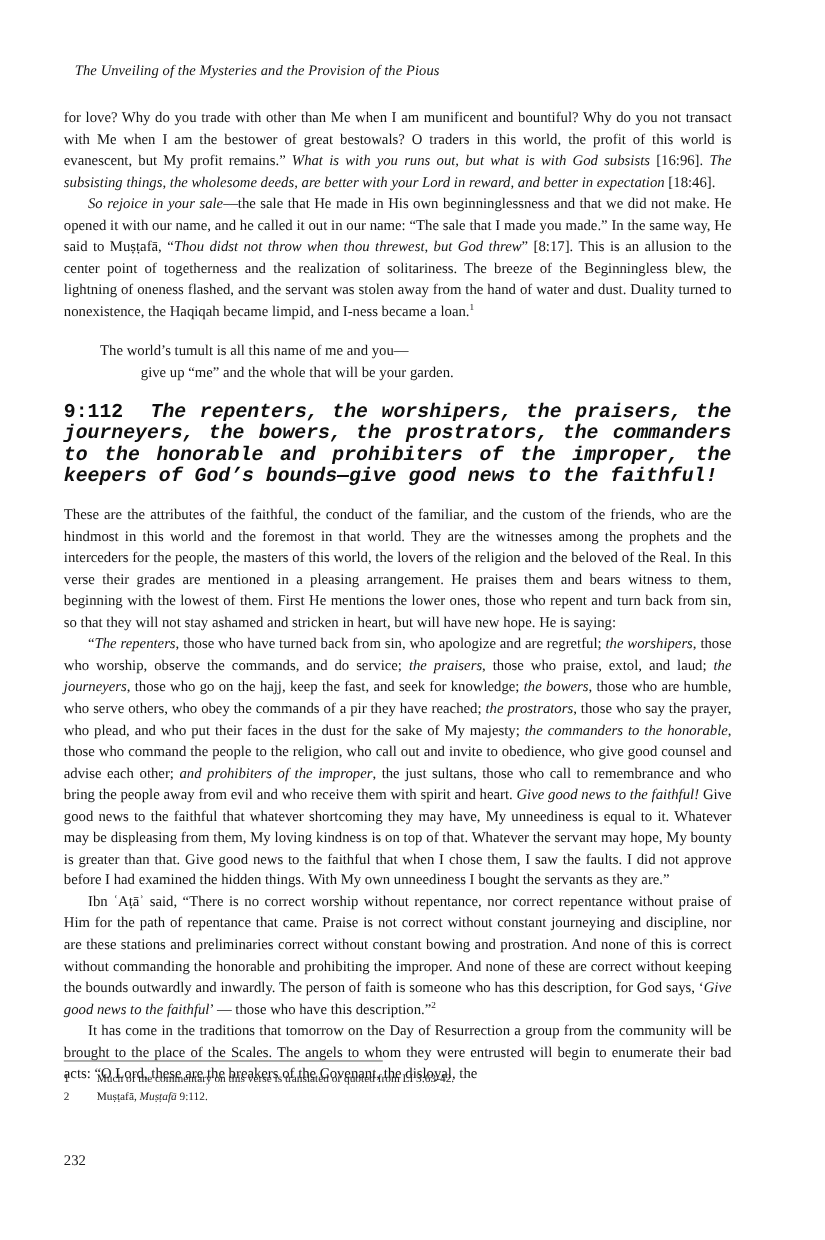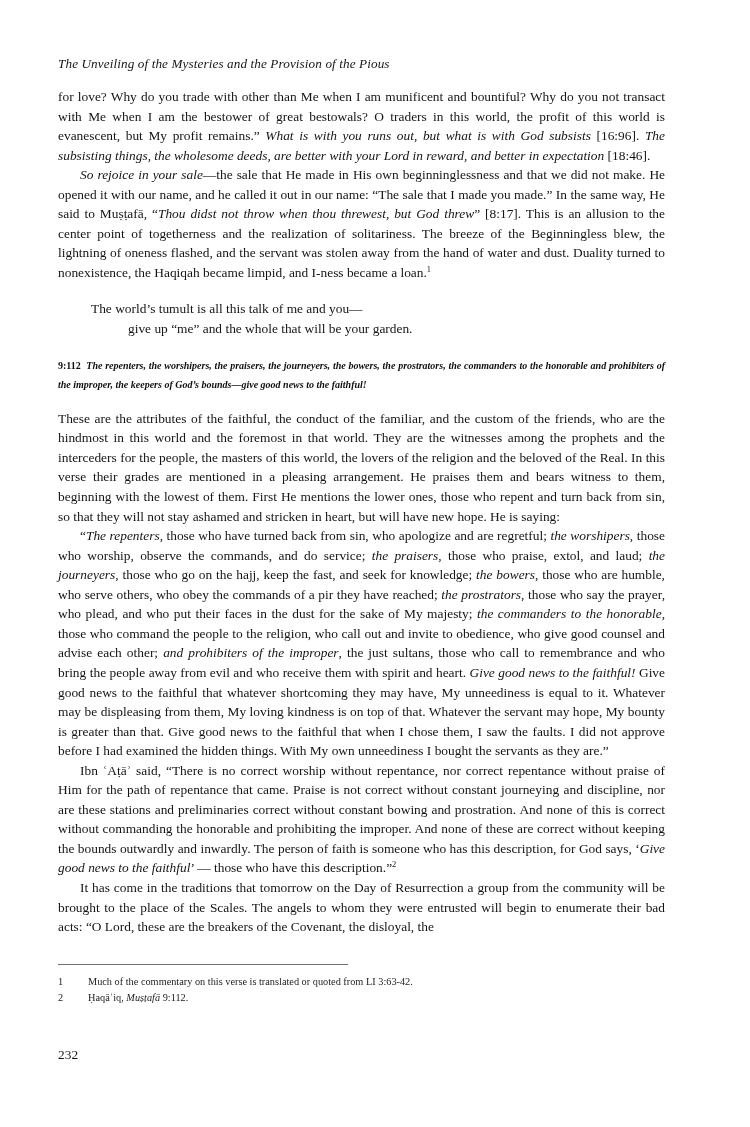--- a/index.html
+++ b/index.html
@@ -20,35 +20,35 @@
     position: absolute;
     left: 0; top: 0;
     width: 750px;
     height: 1127px;
     overflow: hidden;
   }
 
   
   .running-head {
     position: absolute;
-    left: 58px;
+    left: 68px;
     top: 56px;
     width: 607px;
     font-style: italic;
     font-size: 13.2px;
     letter-spacing: 0.1px;
     color: #161616;
     white-space: nowrap;
   }
 
   
   .column {
     position: absolute;
     left: 58px;
-    top: 87px;
+    top: 97px;
     width: 607px;
   }
 
   p.para {
     margin: 0;
     font-size: 13.4px;
     line-height: 19.55px;
     text-align: justify;
     text-justify: inter-word;
     color: #141414;
@@ -67,26 +67,27 @@
     font-size: 13.4px;
     line-height: 19.6px;
     color: #141414;
   }
   .poem .line1 { padding-left: 33px; }
   .poem .line2 { padding-left: 70px; }
 
   
   .verse-block {
     margin: 0;
-    font-size: 10px;
+    font-size: 18px;
     line-height: 19.6px;
     font-weight: bold;
     font-style: italic;
     text-align: justify;
     color: #0f0f0f;
+    font-family: Liberation Mono, monospace;
   }
   .verse-block .ref {
     font-style: normal;
     font-weight: bold;
   }
 
   
   sup.fn {
     font-size: 8.4px;
     vertical-align: super;
@@ -142,21 +143,21 @@
 
   <div class="column">
 
     <p class="para noindent"><span>for love?  Why do you trade with other than Me when I am munificent and bountiful?  Why do you not transact with Me when I am the bestower of great bestowals?  O traders in this world, the profit of this world is evanescent, but My profit remains.”  </span><i>What is with you runs out, but what is with God subsists</i><span> [16:96].  </span><i>The subsisting things, the wholesome deeds, are better with your Lord in reward, and better in expectation</i><span> [18:46].</span></p>
 
     <p class="para indent"><i>So rejoice in your sale</i><span>—the sale that He made in His own beginninglessness and that we did not make.  He opened it with our name, and he called it out in our name: “The sale that I made you made.”  In the same way, He said to Muṣṭafā, “</span><i>Thou didst not throw when thou threwest, but God threw</i><span>” [8:17].  This is an allusion to the center point of togetherness and the realization of solitariness.  The breeze of the Beginningless blew, the lightning of oneness flashed, and the servant was stolen away from the hand of water and dust.  Duality turned to nonexistence, the Haqiqah became limpid, and I-ness became a loan.</span><sup class="fn">1</sup></p>
 
     <div class="gap-lg"></div>
 
     <div class="poem">
-      <div class="line1">The world’s tumult is all this talk of me and you—</div>
+      <div class="line1">The world’s tumult is all this name of me and you—</div>
       <div class="line2">give up “me” and the whole that will be your garden.</div>
     </div>
 
     <div class="gap-lg"></div>
 
     <div class="verse-block"><span class="ref">9:112</span><span>&nbsp; </span><span>The repenters, the worshipers, the praisers, the journeyers, the bowers, the prostrators, the commanders to the honorable and prohibiters of the improper, the keepers of God’s bounds—give good news to the faithful!</span></div>
 
     <div class="gap-md"></div>
 
     <p class="para noindent">These are the attributes of the faithful, the conduct of the familiar, and the custom of the friends, who are the hindmost in this world and the foremost in that world.  They are the witnesses among the prophets and the interceders for the people, the masters of this world, the lovers of the religion and the beloved of the Real.  In this verse their grades are mentioned in a pleasing arrangement.  He praises them and bears witness to them, beginning with the lowest of them.  First He mentions the lower ones, those who repent and turn back from sin, so that they will not stay ashamed and stricken in heart, but will have new hope.  He is saying:</p>
@@ -172,19 +173,19 @@
   <div class="footnotes">
     <div class="fn-rule"></div>
 
     <div class="fn-row">
       <div class="fn-num">1</div>
       <div class="fn-text">Much of the commentary on this verse is translated or quoted from LI 3:63-42.</div>
     </div>
 
     <div class="fn-row">
       <div class="fn-num">2</div>
-      <div class="fn-text"><span>Ḥaqāʾiq, </span><i>Muṣṭafā</i><span> 9:112.</span></div>
+      <div class="fn-text"><span>Muṣṭafā, </span><i>Muṣṭafā</i><span> 9:112.</span></div>
     </div>
   </div>
 
   <div class="folio">232</div>
 
 </div>
 
 </body></html>

